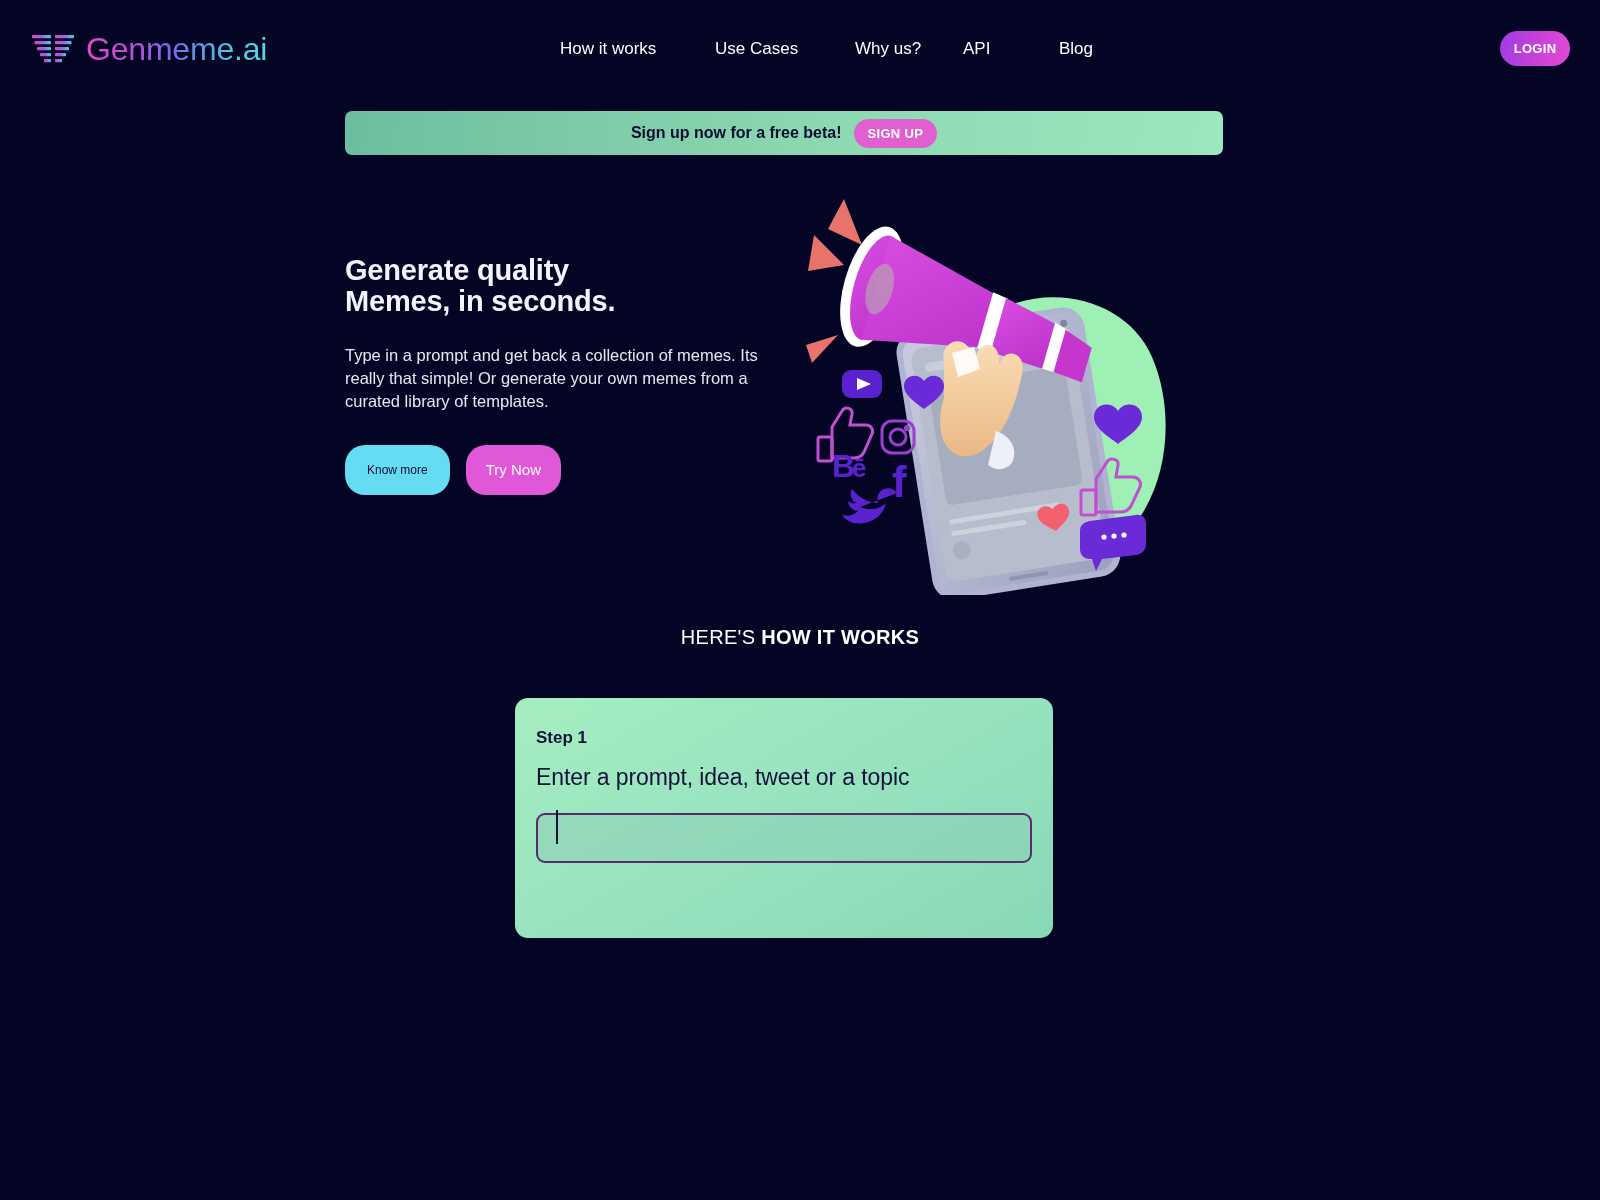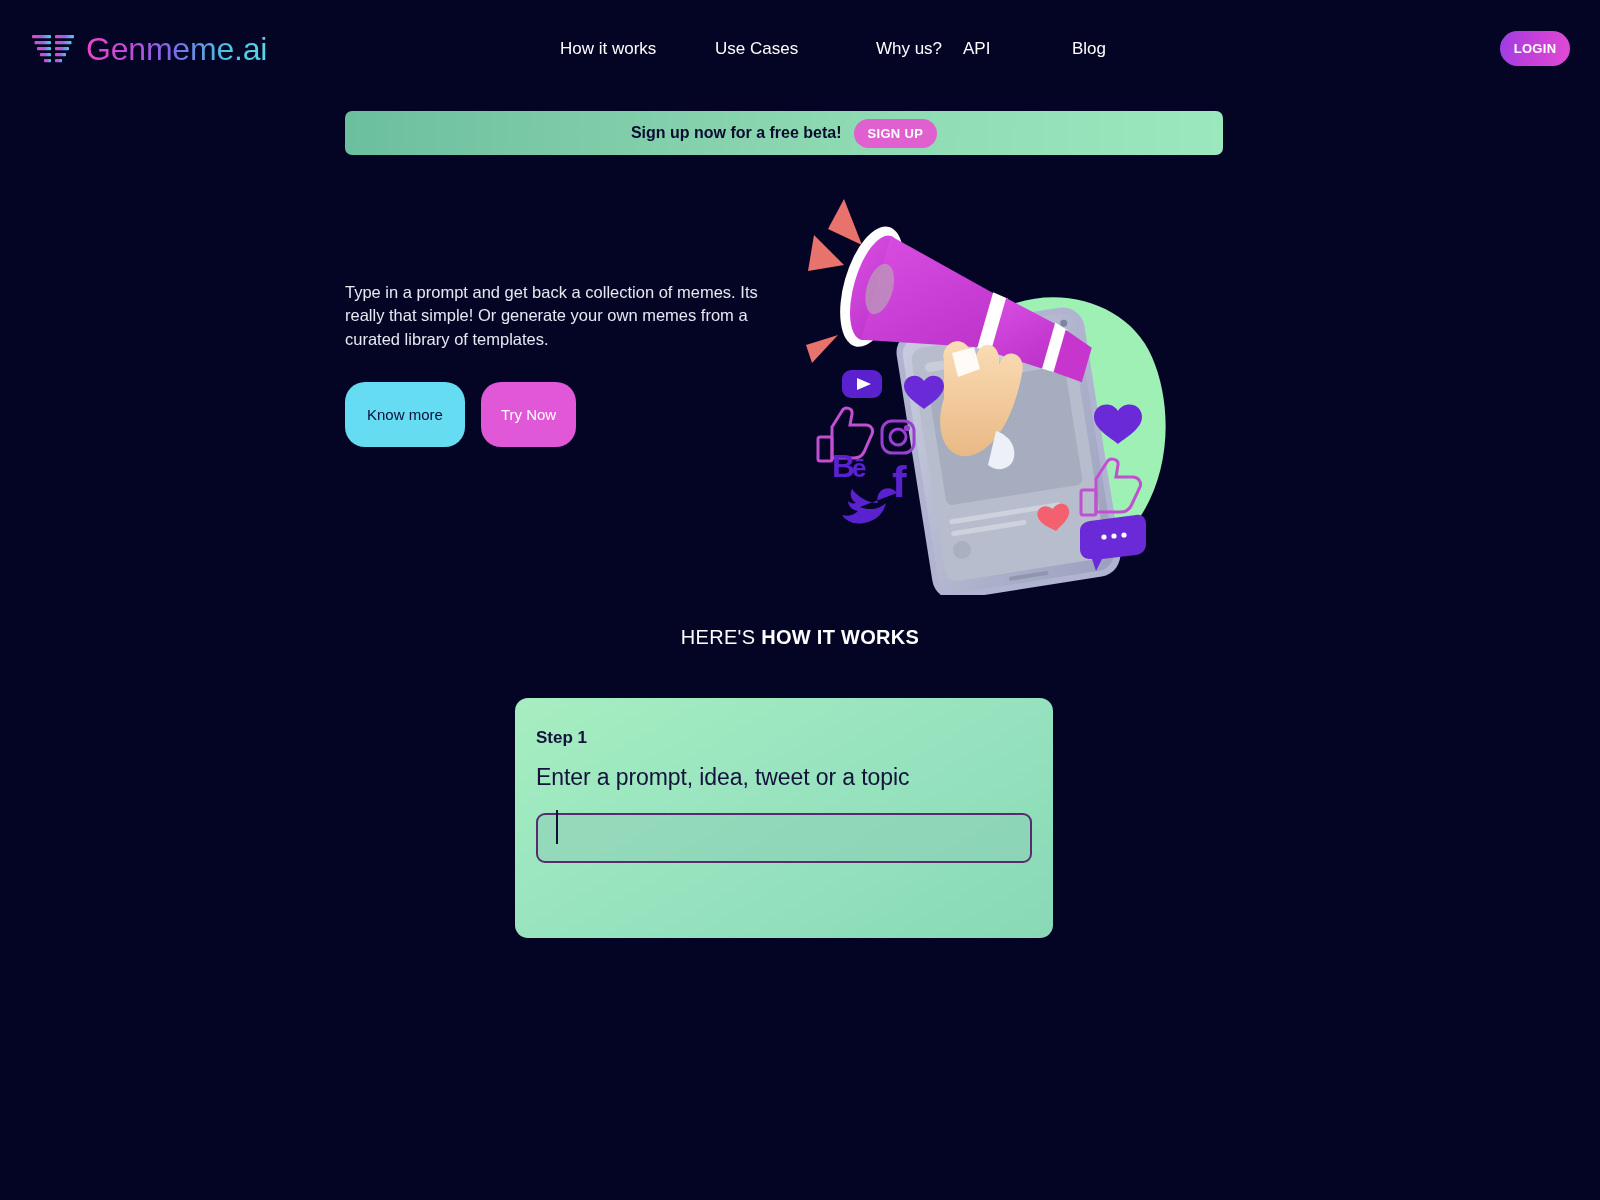--- a/index.html
+++ b/index.html
@@ -58,23 +58,23 @@
   .nav-item {
     color: #ffffff;
     font-size: 17px;
     text-decoration: none;
     white-space: nowrap;
     line-height: 26px;
     cursor: pointer;
   }
   .nav-item:nth-child(1) { width: 155px; text-align: left; }
   .nav-item:nth-child(2) { width: 140px; text-align: left; }
-  .nav-item:nth-child(3) { width: 108px; text-align: center; }
+  .nav-item:nth-child(3) { width: 108px; text-align: left; }
   .nav-item:nth-child(4) { width: 83px;  text-align: left; }
-  .nav-item:nth-child(5) { width: 60px;  text-align: right; }
+  .nav-item:nth-child(5) { width: 60px;  text-align: center; }
 
   .login-btn {
     position: absolute;
     right: 30px;
     top: 31px;
     width: 70px;
     height: 35px;
     border: none;
     border-radius: 18px;
     background: linear-gradient(100deg, #9b3fe3 0%, #c43fd9 45%, #e14bd4 100%);
@@ -144,22 +144,22 @@
   .hero-actions {
     margin-top: 31px;
     display: flex;
     gap: 16px;
   }
   .btn-know {
     border: none;
     border-radius: 20px;
     background: #66dcf2;
     color: #0c0d36;
-    font-size: 15px;
-    padding: 24px 22px;
+    font-size: 12px;
+    padding: 18px 22px;
     font-family: "Liberation Sans", sans-serif;
     cursor: pointer;
   }
   .btn-try {
     border: none;
     border-radius: 20px;
     background: #e058d8;
     color: #ffffff;
     font-size: 15px;
     padding: 0 20px;
@@ -275,20 +275,24 @@
 
   <button class="login-btn">LOGIN</button>
 </div>
 
 <div class="banner">
   <span class="banner-text">Sign up now for a free beta!</span>
   <button class="banner-btn">SIGN UP</button>
 </div>
 
 <div class="hero-copy">
+  <h1 class="hero-title">
+    <span class="line">Generate quality</span>
+    <span class="line">Memes, in seconds.</span>
+  </h1>
   <p class="hero-sub">Type in a prompt and get back a collection of memes. Its really that simple! Or generate your own memes from a curated library of templates.</p>
   <div class="hero-actions">
     <button class="btn-know">Know more</button>
     <button class="btn-try">Try Now</button>
   </div>
 </div>
 
 <div class="hero-art">
   <svg viewBox="0 0 390 410" xmlns="http://www.w3.org/2000/svg">
     <defs>

